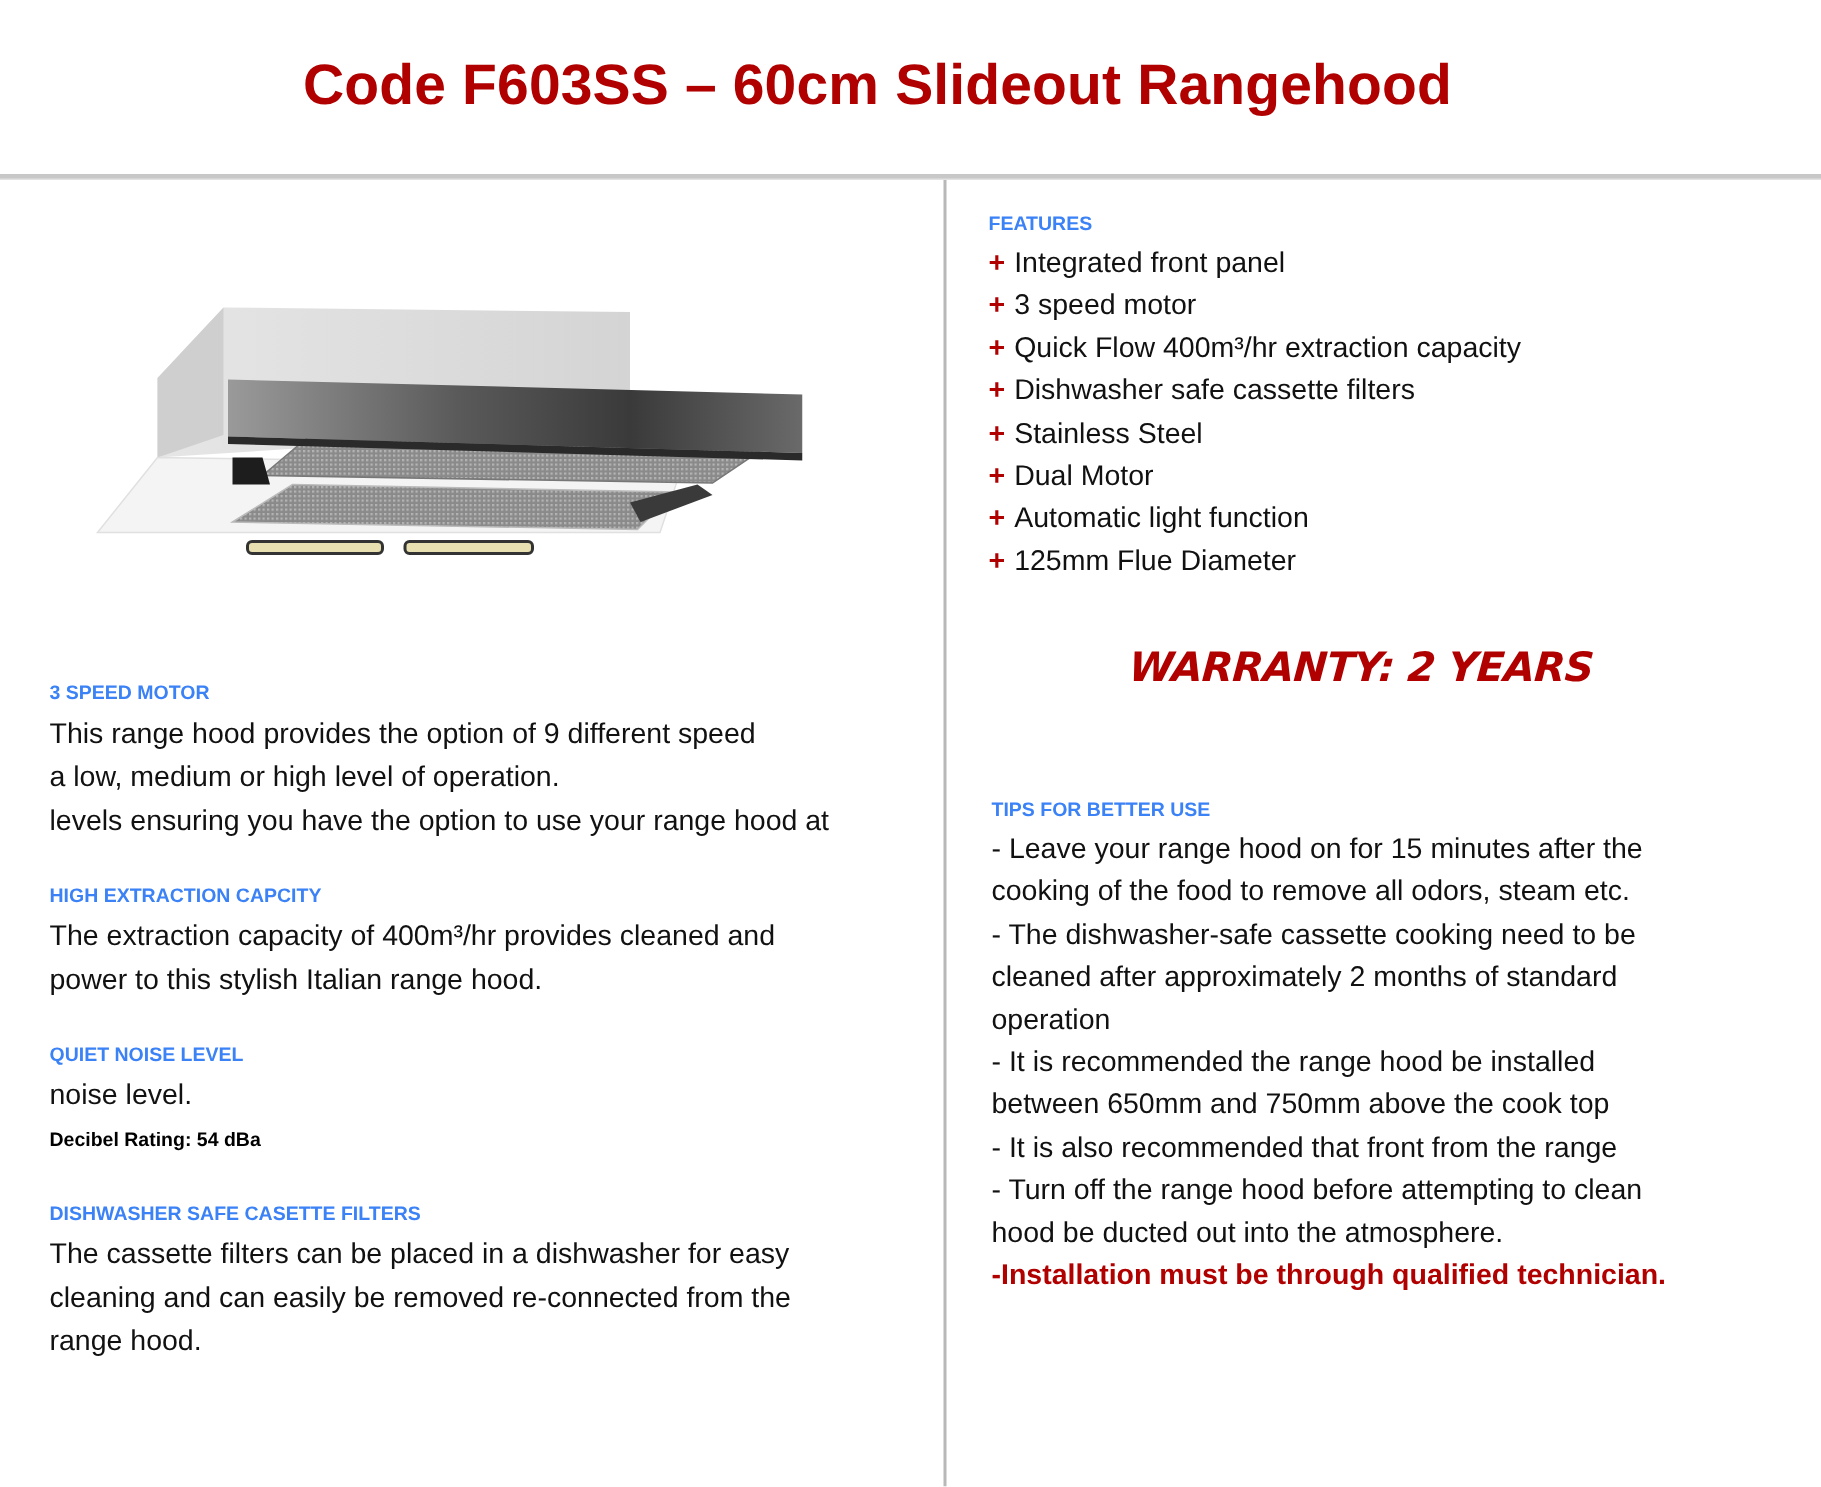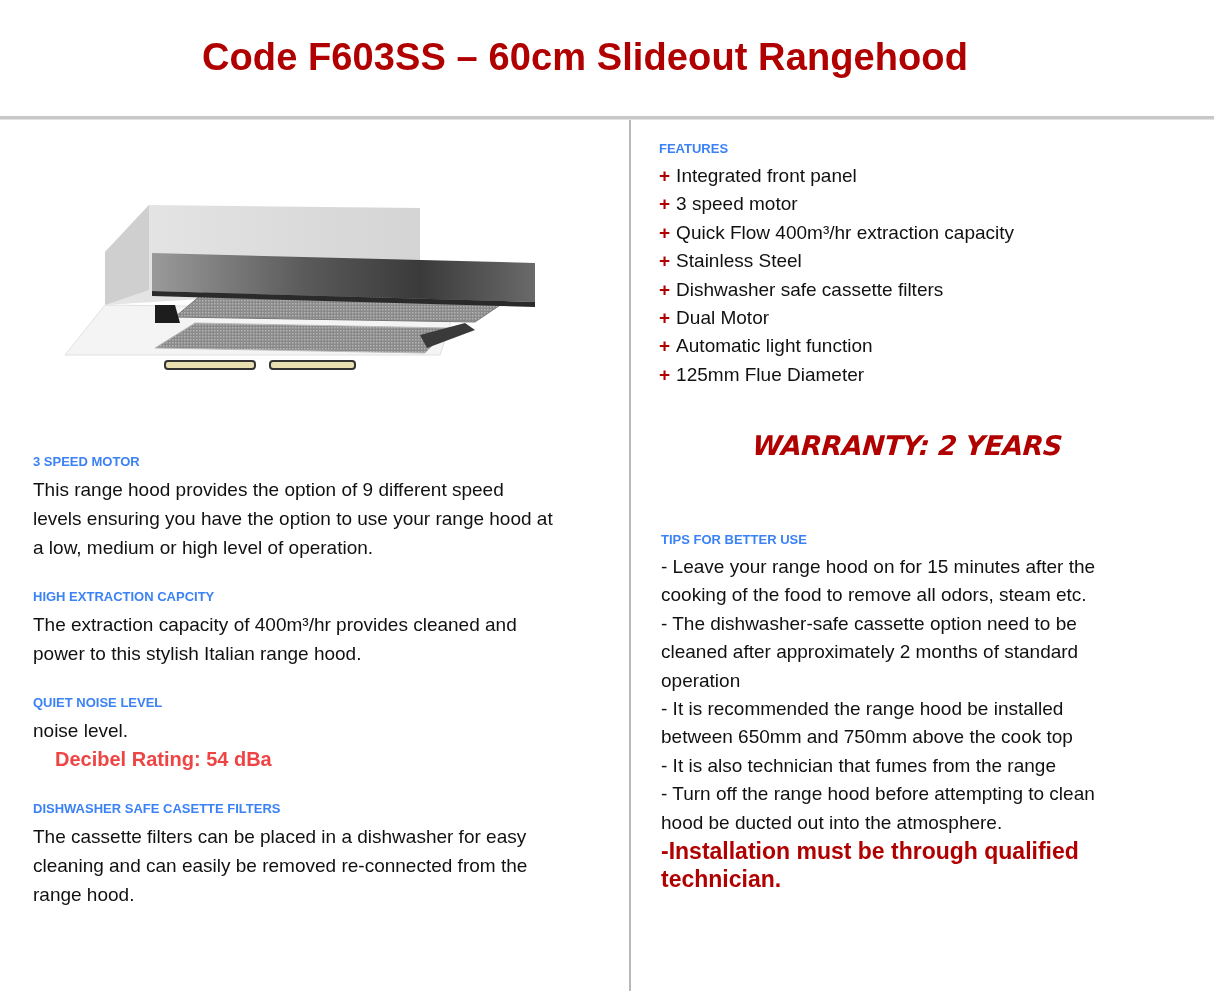--- a/index.html
+++ b/index.html
@@ -7,32 +7,32 @@
   .title { position:absolute; left:0; top:36px; width:1170px; text-align:center; font-size:38px; font-weight:bold; color:#b00000; letter-spacing:0.1px; }
   .hr { position:absolute; left:0; top:116px; width:1214px; height:3px; background:#c8c8c8; border-bottom:1px solid #e2e2e2; }
   .vr { position:absolute; left:629px; top:120px; width:2px; height:871px; background:#b8b8b8; }
 
   .product-img { position:absolute; left:55px; top:195px; width:480px; height:185px; }
 
   .left { position:absolute; left:33px; top:449px; width:570px; }
   .sec { margin-bottom:22px; }
   .h { color:#3b82f6; font-weight:bold; font-size:13px; line-height:26px; }
   .p { font-size:19px; line-height:29px; color:#111; }
-  .b { font-size:20px; font-weight:bold; line-height:29px; color:#ef4444;margin-left:22px; }
+  .b { font-size:13px; font-weight:bold; line-height:29px; color:#000000; }
 
   .features { position:absolute; left:659px; top:136px; width:540px; }
   .feat-list { list-style:none; margin:0; padding:0; }
   .feat-list li { font-size:19px; line-height:28.4px; color:#111; }
   .plus { color:#b00000; font-weight:bold; margin-right:6px; }
 
   .warranty { position:absolute; left:640px; top:430px; width:535px; text-align:center; font-family:"DejaVu Sans", sans-serif; font-style:italic; font-weight:bold; color:#b00000; font-size:27px; letter-spacing:-0.5px; transform:skewX(-4deg); }
 
   .tips { position:absolute; left:661px; top:527px; width:520px; }
   .tips .p { line-height:28.4px; }
-  .red-b { color:#b00000; font-weight:bold; font-size:23px; line-height:28.4px; }
+  .red-b { color:#b00000; font-weight:bold; font-size:19px; line-height:28.4px; }
 </style>
 </head>
 <body>
 
 <div class="title">Code F603SS – 60cm Slideout Rangehood</div>
 <div class="hr"></div>
 <div class="vr"></div>
 
 <div class="product-img">
   <svg width="480" height="185" viewBox="0 0 480 185">
@@ -71,22 +71,22 @@
 
     <rect x="110" y="166" width="90" height="8" rx="3" fill="#e8e0b0" stroke="#333" stroke-width="2"></rect>
     <rect x="215" y="166" width="85" height="8" rx="3" fill="#e8e0b0" stroke="#333" stroke-width="2"></rect>
   </svg>
 </div>
 
 <div class="left">
   <div class="sec">
     <div class="h">3 SPEED MOTOR</div>
     <div class="p">This range hood provides the option of 9 different speed</div>
+    <div class="p">a low, medium or high level of operation.</div>
     <div class="p">levels ensuring you have the option to use your range hood at</div>
-    <div class="p">a low, medium or high level of operation.</div>
   </div>
   <div class="sec">
     <div class="h">HIGH EXTRACTION CAPCITY</div>
     <div class="p">The extraction capacity of 400m³/hr provides cleaned and</div>
     <div class="p">power to this stylish Italian range hood.</div>
   </div>
   <div class="sec">
     <div class="h">QUIET NOISE LEVEL</div>
     <div class="p">noise level.</div>
     <div class="b">Decibel Rating: 54 dBa</div>
@@ -98,36 +98,36 @@
     <div class="p">range hood.</div>
   </div>
 </div>
 
 <div class="features">
   <div class="h">FEATURES</div>
   <ul class="feat-list">
     <li><span class="plus">+</span><span>Integrated front panel</span></li>
     <li><span class="plus">+</span><span>3 speed motor</span></li>
     <li><span class="plus">+</span><span>Quick Flow 400m³/hr extraction capacity</span></li>
+    <li><span class="plus">+</span><span>Dishwasher safe cassette filters</span></li>
     <li><span class="plus">+</span><span>Stainless Steel</span></li>
-    <li><span class="plus">+</span><span>Dishwasher safe cassette filters</span></li>
     <li><span class="plus">+</span><span>Dual Motor</span></li>
     <li><span class="plus">+</span><span>Automatic light function</span></li>
     <li><span class="plus">+</span><span>125mm Flue Diameter</span></li>
   </ul>
 </div>
 
 <div class="warranty">WARRANTY: 2 YEARS</div>
 
 <div class="tips">
   <div class="h">TIPS FOR BETTER USE</div>
   <div class="p">- Leave your range hood on for 15 minutes after the</div>
   <div class="p">cooking of the food to remove all odors, steam etc.</div>
-  <div class="p">- The dishwasher-safe cassette option need to be</div>
+  <div class="p">- The dishwasher-safe cassette cooking need to be</div>
   <div class="p">cleaned after approximately 2 months of standard</div>
   <div class="p">operation</div>
   <div class="p">- It is recommended the range hood be installed</div>
   <div class="p">between 650mm and 750mm above the cook top</div>
-  <div class="p">- It is also technician that fumes from the range</div>
+  <div class="p">- It is also recommended that front from the range</div>
   <div class="p">- Turn off the range hood before attempting to clean</div>
   <div class="p">hood be ducted out into the atmosphere.</div>
   <div class="red-b">-Installation must be through qualified technician.</div>
 </div>
 
 </body></html>

